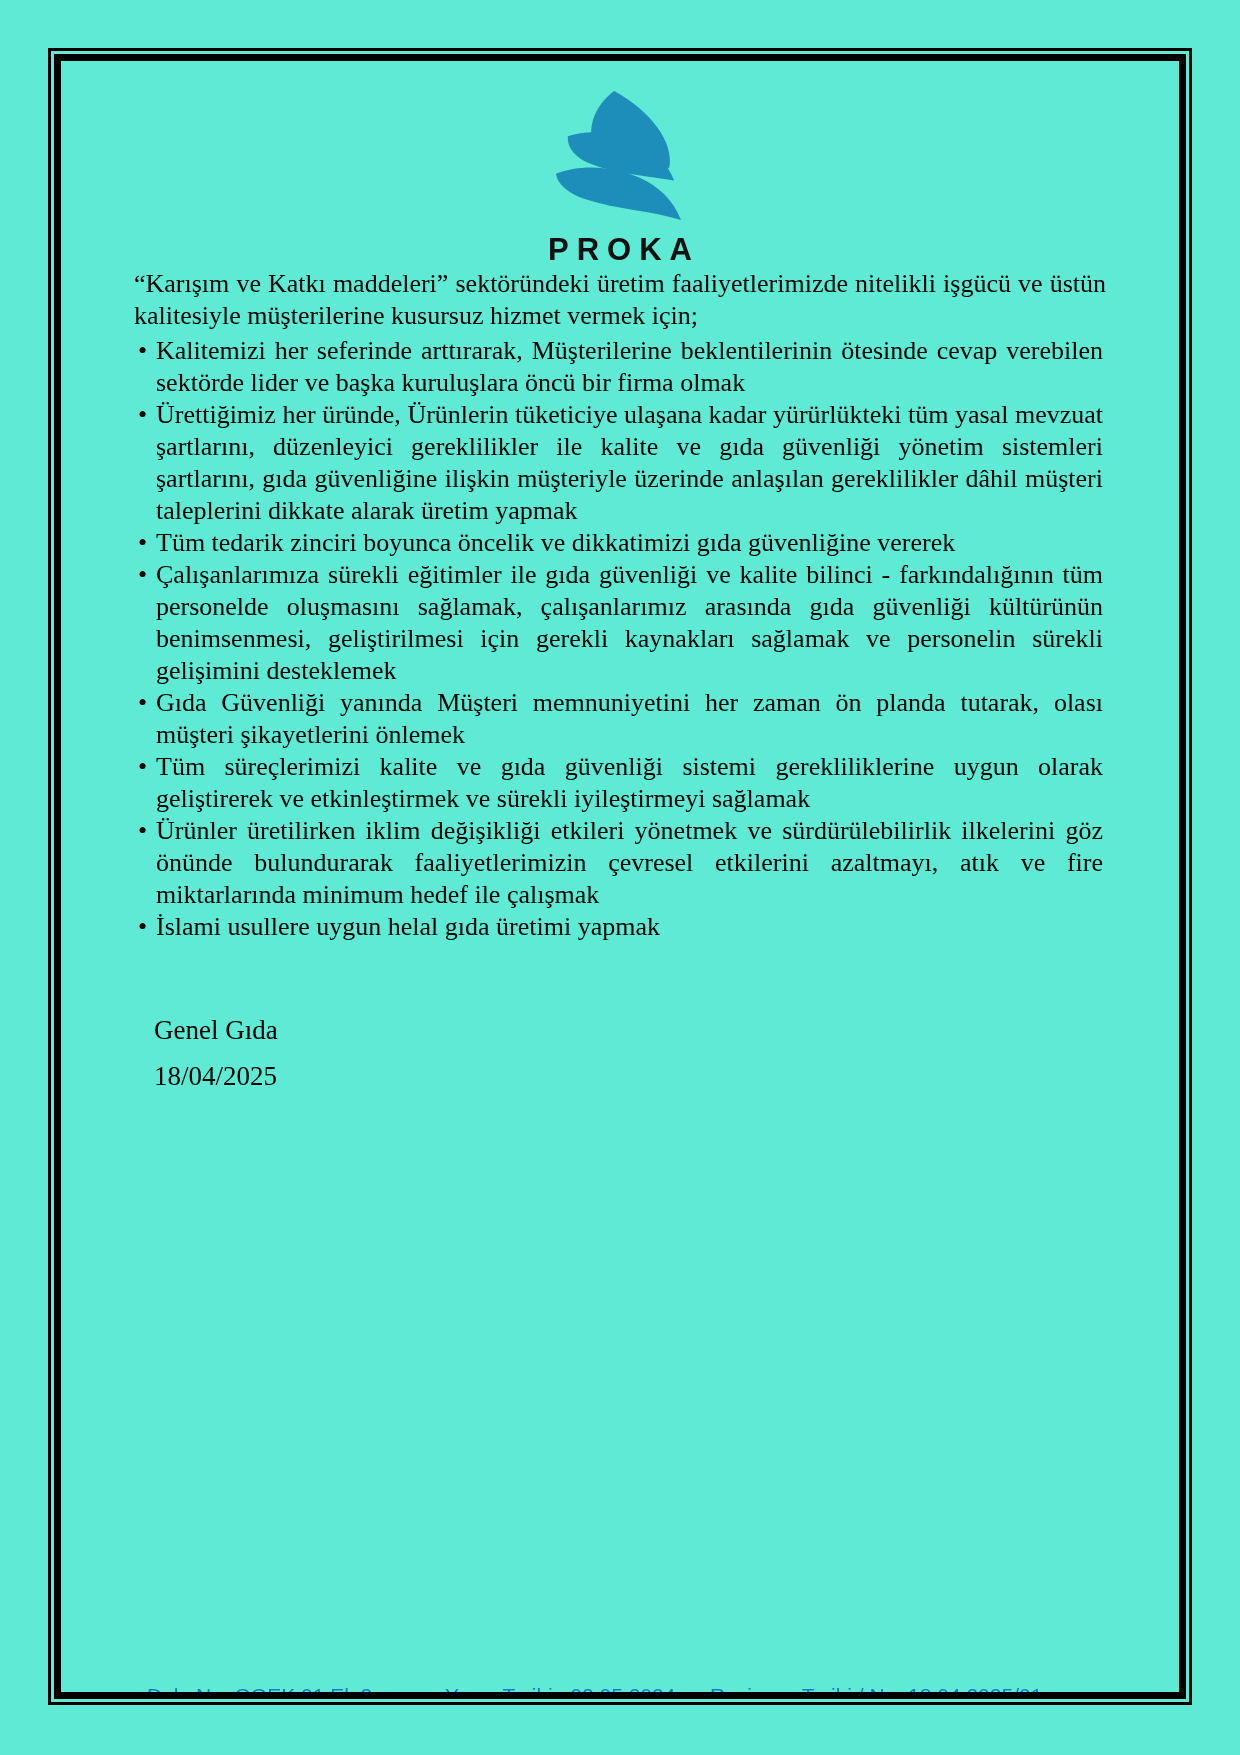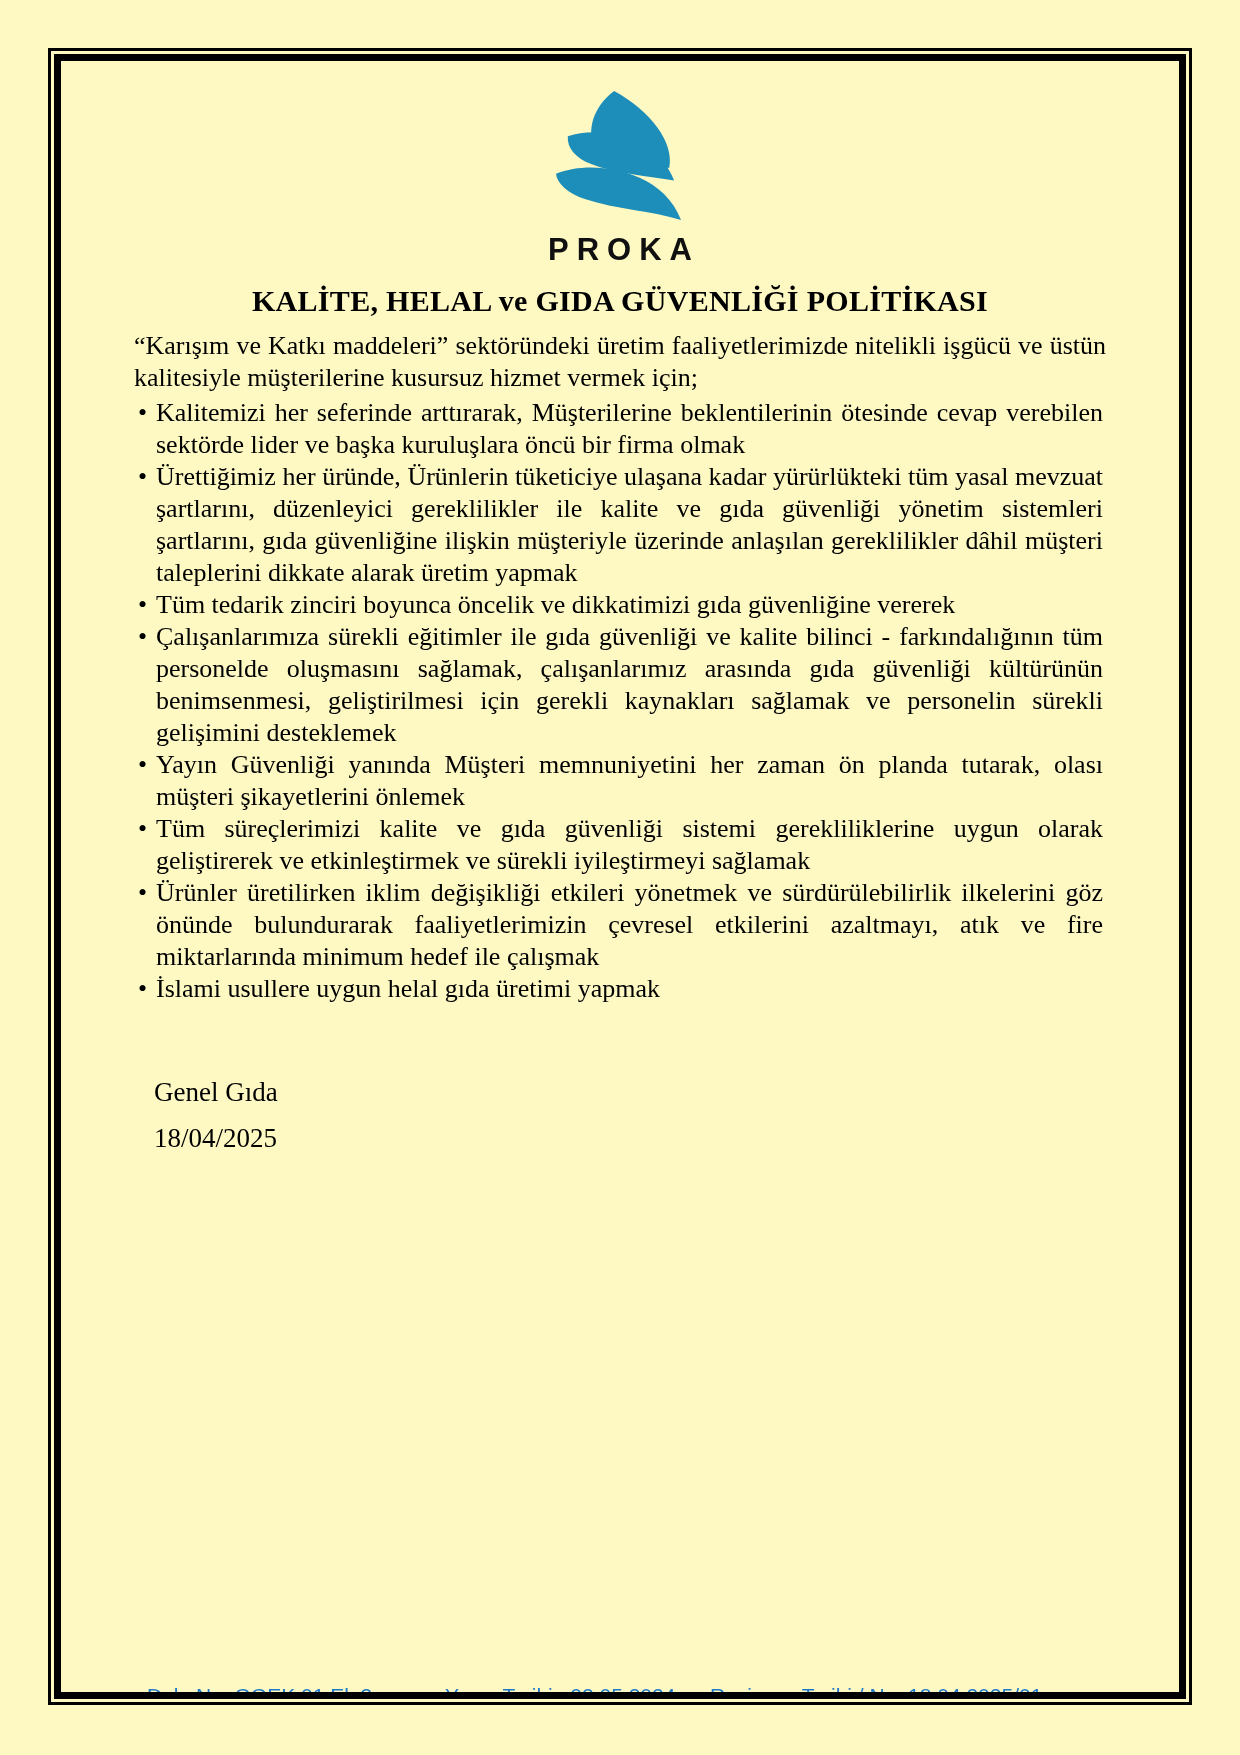--- a/index.html
+++ b/index.html
@@ -1,20 +1,20 @@
 <!DOCTYPE html>
 <html><head>
 <meta charset="utf-8">
 <style>
   html, body { margin: 0; padding: 0; background: #ffffff; }
   .page {
     position: relative;
     width: 1240px;
     height: 1755px;
-    background: #fef9c3;
+    background: #5eead4;
     font-family: "Liberation Serif", serif;
     color: #000000;
     overflow: hidden;
   }
   .frame-outer {
     position: absolute;
     inset: 48px 48px 50px 48px;
     border: 3px solid #000000;
     padding: 3px;
     box-sizing: border-box;
@@ -103,30 +103,29 @@
 
         <div class="logo-block">
           <svg class="logo-swoosh" width="128" height="133" viewBox="0 0 130 135" xmlns="http://www.w3.org/2000/svg">
             <path d="M59,2 C38,18 30,42 40,62 C58,74 90,82 115,80 C120,54 96,22 59,2 Z" fill="#1D8DB9"></path>
             <path d="M12,48 C35,40 65,44 88,56 C101,63 113,75 120,93 C95,89 60,86 35,76 C20,70 11,60 12,48 Z" fill="#1D8DB9"></path>
             <path d="M0,86 C25,76 58,78 85,90 C103,98 119,112 127,133 C98,124 60,122 30,112 C12,106 1,96 0,86 Z" fill="#1D8DB9"></path>
           </svg>
           <div class="brand">PROKA</div>
         </div>
 
-        <h1 class="doc-title">KALİTE, HELAL ve GIDA GÜVENLİĞİ POLİTİKASI</h1>
 
         <div class="body-text">
           <p class="intro">“Karışım ve Katkı maddeleri” sektöründeki üretim faaliyetlerimizde nitelikli işgücü ve üstün kalitesiyle müşterilerine kusursuz hizmet vermek için;</p>
           <ul class="policy-list">
             <li>Kalitemizi her seferinde arttırarak, Müşterilerine beklentilerinin ötesinde cevap verebilen sektörde lider ve başka kuruluşlara öncü bir firma olmak</li>
             <li>Ürettiğimiz her üründe, Ürünlerin tüketiciye ulaşana kadar yürürlükteki tüm yasal mevzuat şartlarını, düzenleyici gereklilikler ile kalite ve gıda güvenliği yönetim sistemleri şartlarını, gıda güvenliğine ilişkin müşteriyle üzerinde anlaşılan gereklilikler dâhil müşteri taleplerini dikkate alarak üretim yapmak</li>
             <li>Tüm tedarik zinciri boyunca öncelik ve dikkatimizi gıda güvenliğine vererek</li>
             <li>Çalışanlarımıza sürekli eğitimler ile gıda güvenliği ve kalite bilinci - farkındalığının tüm personelde oluşmasını sağlamak, çalışanlarımız arasında gıda güvenliği kültürünün benimsenmesi, geliştirilmesi için gerekli kaynakları sağlamak ve personelin sürekli gelişimini desteklemek</li>
-            <li>Yayın Güvenliği yanında Müşteri memnuniyetini her zaman ön planda tutarak, olası müşteri şikayetlerini önlemek</li>
+            <li>Gıda Güvenliği yanında Müşteri memnuniyetini her zaman ön planda tutarak, olası müşteri şikayetlerini önlemek</li>
             <li>Tüm süreçlerimizi kalite ve gıda güvenliği sistemi gerekliliklerine uygun olarak geliştirerek ve etkinleştirmek ve sürekli iyileştirmeyi sağlamak</li>
             <li>Ürünler üretilirken iklim değişikliği etkileri yönetmek ve sürdürülebilirlik ilkelerini göz önünde bulundurarak faaliyetlerimizin çevresel etkilerini azaltmayı, atık ve fire miktarlarında minimum hedef ile çalışmak</li>
             <li>İslami usullere uygun helal gıda üretimi yapmak</li>
           </ul>
         </div>
 
         <div class="signature">
           <div>Genel Gıda</div>
           <div>18/04/2025</div>
         </div>

